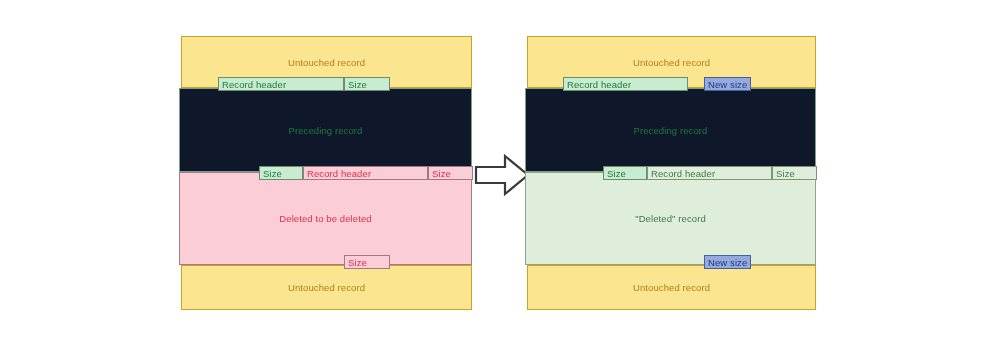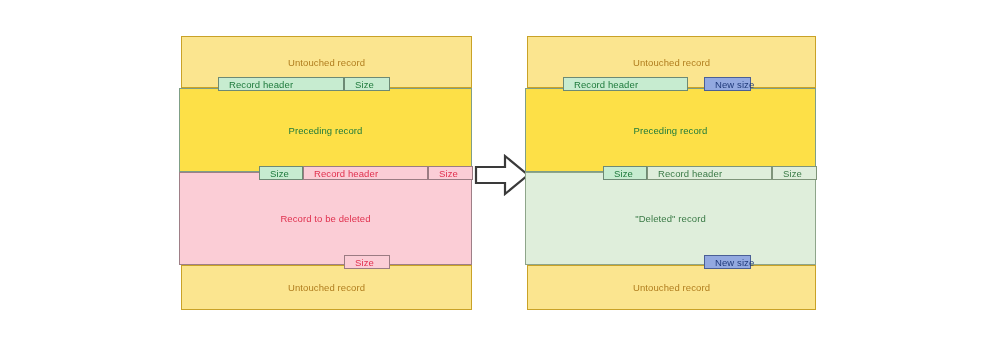--- a/index.html
+++ b/index.html
@@ -33,21 +33,21 @@
     letter-spacing: .1px;
     white-space: nowrap;
   }
 
   .yellow {
     background: #fbe58f;
     border: 1px solid #c9a227;
     color: #b07d1e;
   }
   .green {
-    background: #fde047;
+    background: #0f172a;
     border: 1px solid #7f9e86;
     color: #1e7a3c;
   }
   .green-pale {
     background: #dfeedb;
     border: 1px solid #8ea58a;
     color: #3a7a46;
   }
   .pink {
     background: #fbcdd6;
@@ -57,21 +57,21 @@
 
   
   .lbl {
     position: absolute;
     box-sizing: border-box;
     display: flex;
     align-items: center;
     justify-content: flex-start;
     height: 14px;
     font-size: 9.5px;
-    padding-left: 10px;
+    padding-left: 3px;
     white-space: nowrap;
     letter-spacing: .1px;
   }
   .lbl.green-box {
     background: #c7ecd0;
     border: 1px solid #6d8a74;
     color: #1e7a3c;
   }
   .lbl.green-pale-box {
     background: #dfeedb;
@@ -108,21 +108,21 @@
 
     <div class="blk yellow" style="left:181px; top:36px; width:291px; height:52px;">
       <span>Untouched record</span>
     </div>
 
     <div class="blk green" style="left:179px; top:88px; width:293px; height:84px;">
       <span>Preceding record</span>
     </div>
 
     <div class="blk pink" style="left:179px; top:172px; width:293px; height:93px;">
-      <span>Record to be deleted</span>
+      <span>Deleted to be deleted</span>
     </div>
 
     <div class="blk yellow" style="left:181px; top:265px; width:291px; height:45px;">
       <span>Untouched record</span>
     </div>
 
     <div class="lbl green-box" style="left:218px; top:77px; width:126px;">
       <span>Record header</span>
     </div>
     <div class="lbl green-box" style="left:344px; top:77px; width:46px;">

